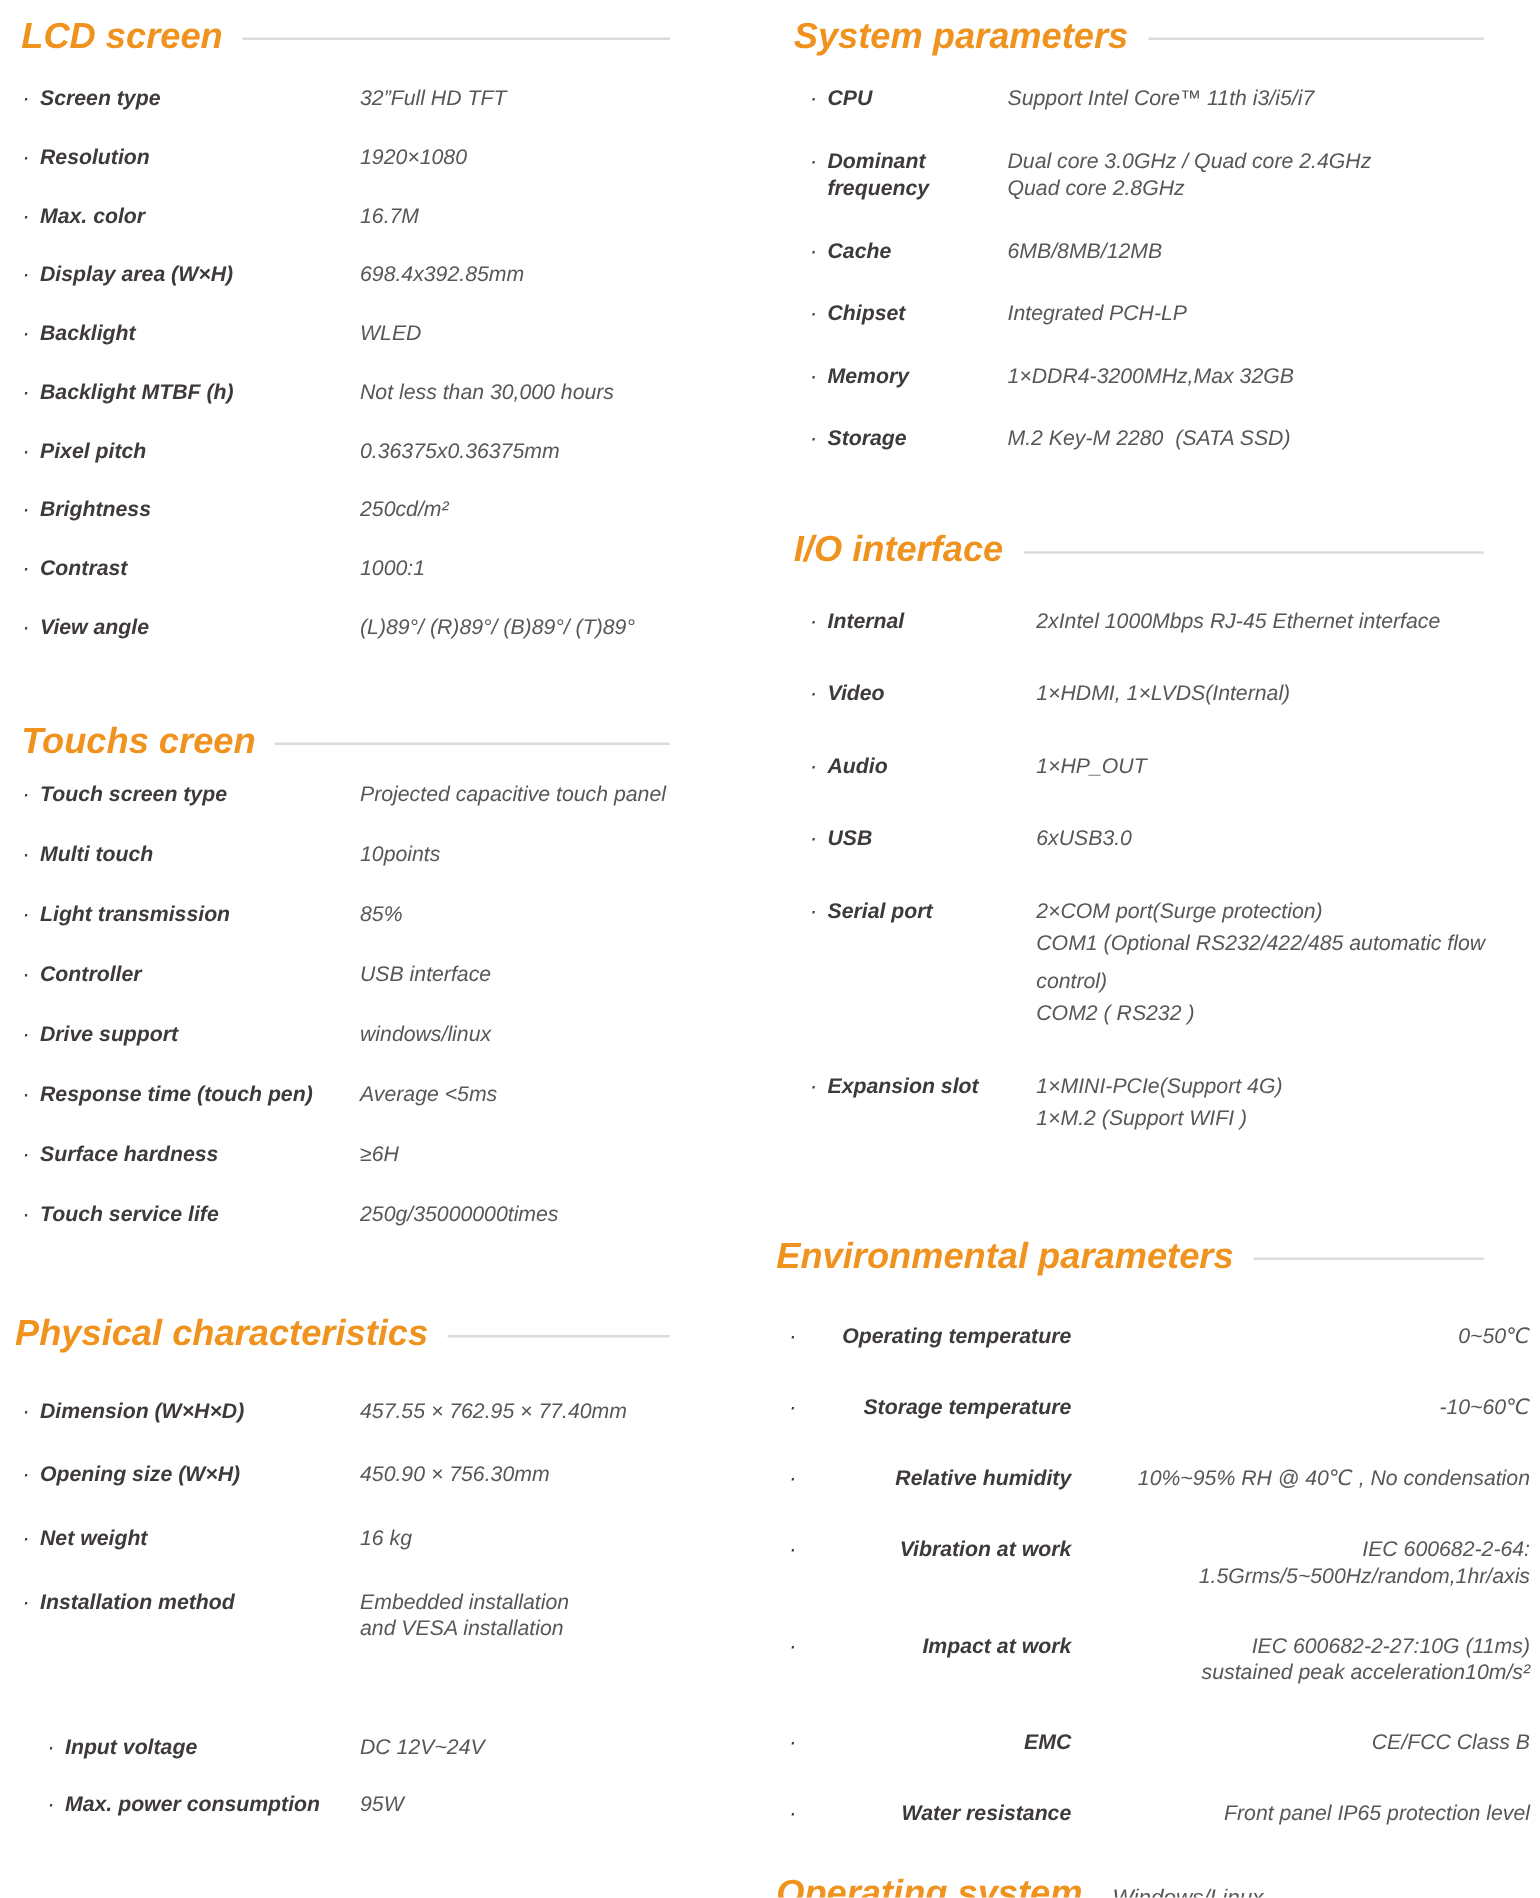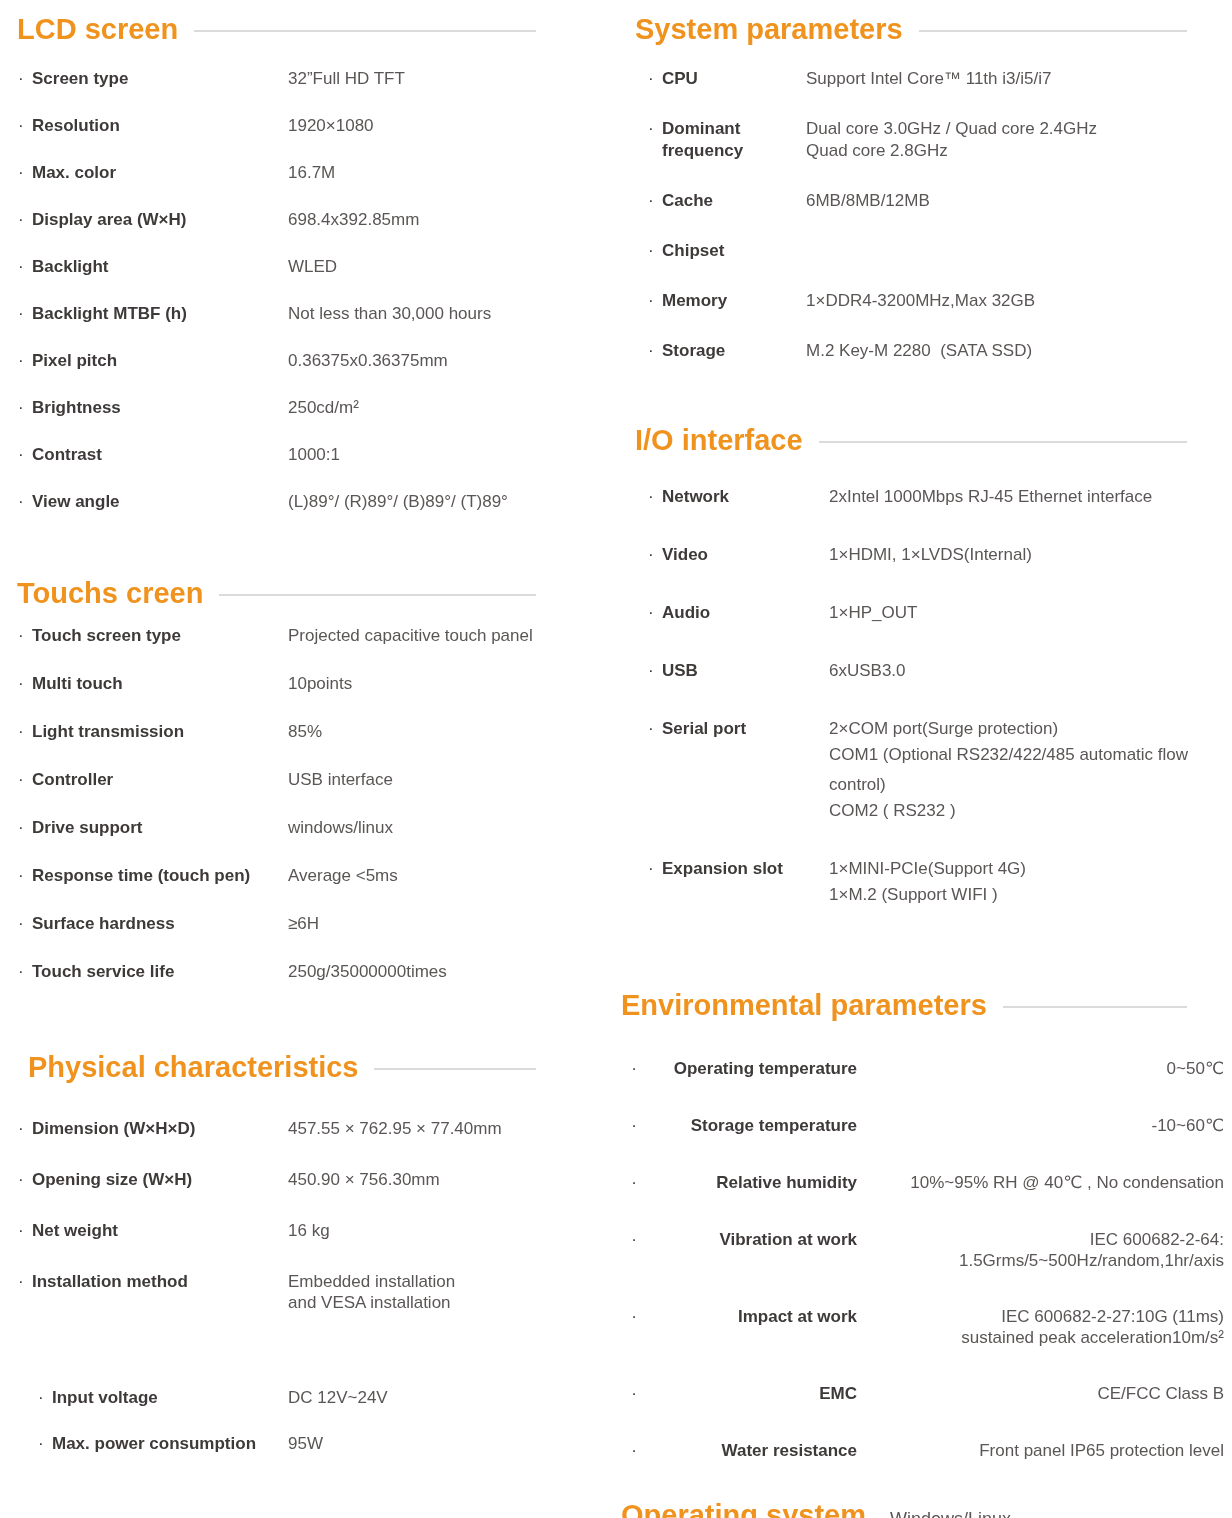--- a/index.html
+++ b/index.html
@@ -8,32 +8,32 @@
     --label:#3E3A39;
     --value:#5A5655;
   }
   *{box-sizing:border-box;}
   html,body{margin:0;padding:0;}
   body{
     width:1232px;height:1518px;position:relative;background:#ffffff;
     font-family:"Liberation Sans","DejaVu Sans",sans-serif;
     overflow:hidden;
   }
-  .col{position:absolute;top:0;height:1076px;}
+  .col{position:absolute;top:0;height:1076px;font-style:italic;}
   .col-0{left:0;width:616px;}
   .col-1{left:616px;width:616px;}
 
   .section{position:absolute;left:0;right:0;}
   
   .s-0-0{top:12px;}  .s-0-1{top:576px;}  .s-0-2{top:1050px;} .s-0-3{top:1365px;}
   .s-1-0{top:12px;}  .s-1-1{top:423px;}  .s-1-2{top:988px;text-align:right;}  .s-1-3{top:1498px;}
 
   .heading{display:flex;align-items:baseline;}
   .s-0-0 .heading,.s-0-1 .heading{padding-left:17px;}
-  .s-0-2 .heading,.s-0-3 .heading{padding-left:28px;}
+  .s-0-2 .heading,.s-0-3 .heading{padding-left:12px;}
   .s-1-0 .heading,.s-1-1 .heading{padding-left:19px;}
   .s-1-2 .heading,.s-1-3 .heading{padding-left:5px;}
   .title{
     margin:0;font-size:29px;line-height:34px;font-weight:bold;
     color:var(--accent);white-space:nowrap;letter-spacing:0;
   }
   .rule{
     flex:1;height:2px;background:var(--rule);
     align-self:center;margin-left:16px;margin-top:4px;
   }
@@ -301,20 +301,23 @@
         <div class="row">
           <span class="bullet">·</span>
           <span class="label">Cache</span>
           <span class="value">
             <div class="vline">6MB/8MB/12MB</div>
           </span>
         </div>
         <div class="row">
           <span class="bullet">·</span>
           <span class="label">Chipset</span>
+          <span class="value">
+            <div class="vline">Integrated PCH-LP</div>
+          </span>
         </div>
         <div class="row">
           <span class="bullet">·</span>
           <span class="label">Memory</span>
           <span class="value">
             <div class="vline">1×DDR4-3200MHz,Max 32GB</div>
           </span>
         </div>
         <div class="row">
           <span class="bullet">·</span>
@@ -326,21 +329,21 @@
       </div>
     </section>
     <section class="section s-1-1">
       <div class="heading">
         <h2 class="title">I/O interface</h2>
         <div class="rule"></div>
       </div>
       <div class="rows">
         <div class="row">
           <span class="bullet">·</span>
-          <span class="label">Network</span>
+          <span class="label">Internal</span>
           <span class="value">
             <div class="vline">2xIntel 1000Mbps RJ-45 Ethernet interface</div>
           </span>
         </div>
         <div class="row">
           <span class="bullet">·</span>
           <span class="label">Video</span>
           <span class="value">
             <div class="vline">1×HDMI, 1×LVDS(Internal)</div>
           </span>

